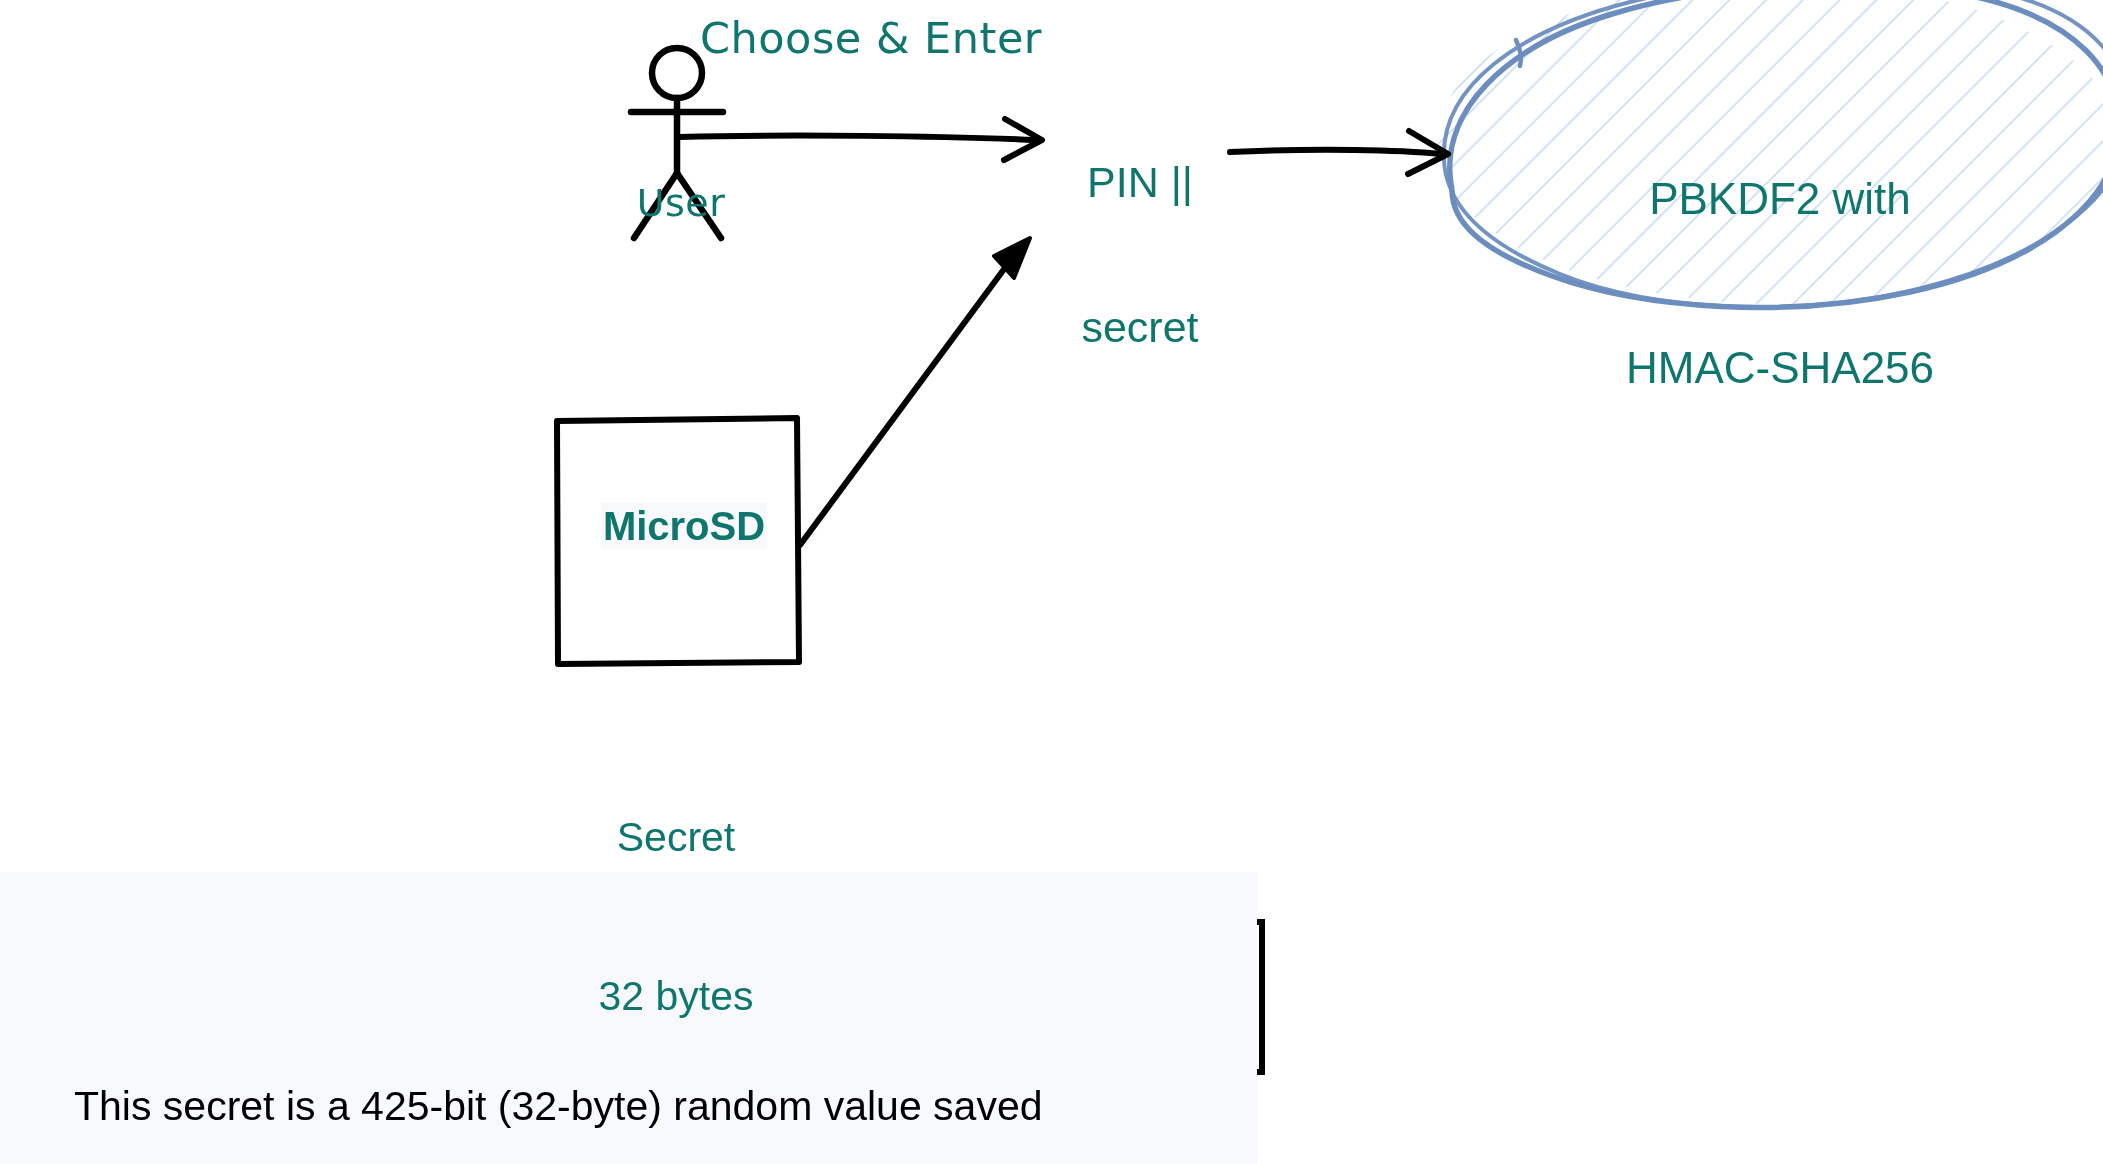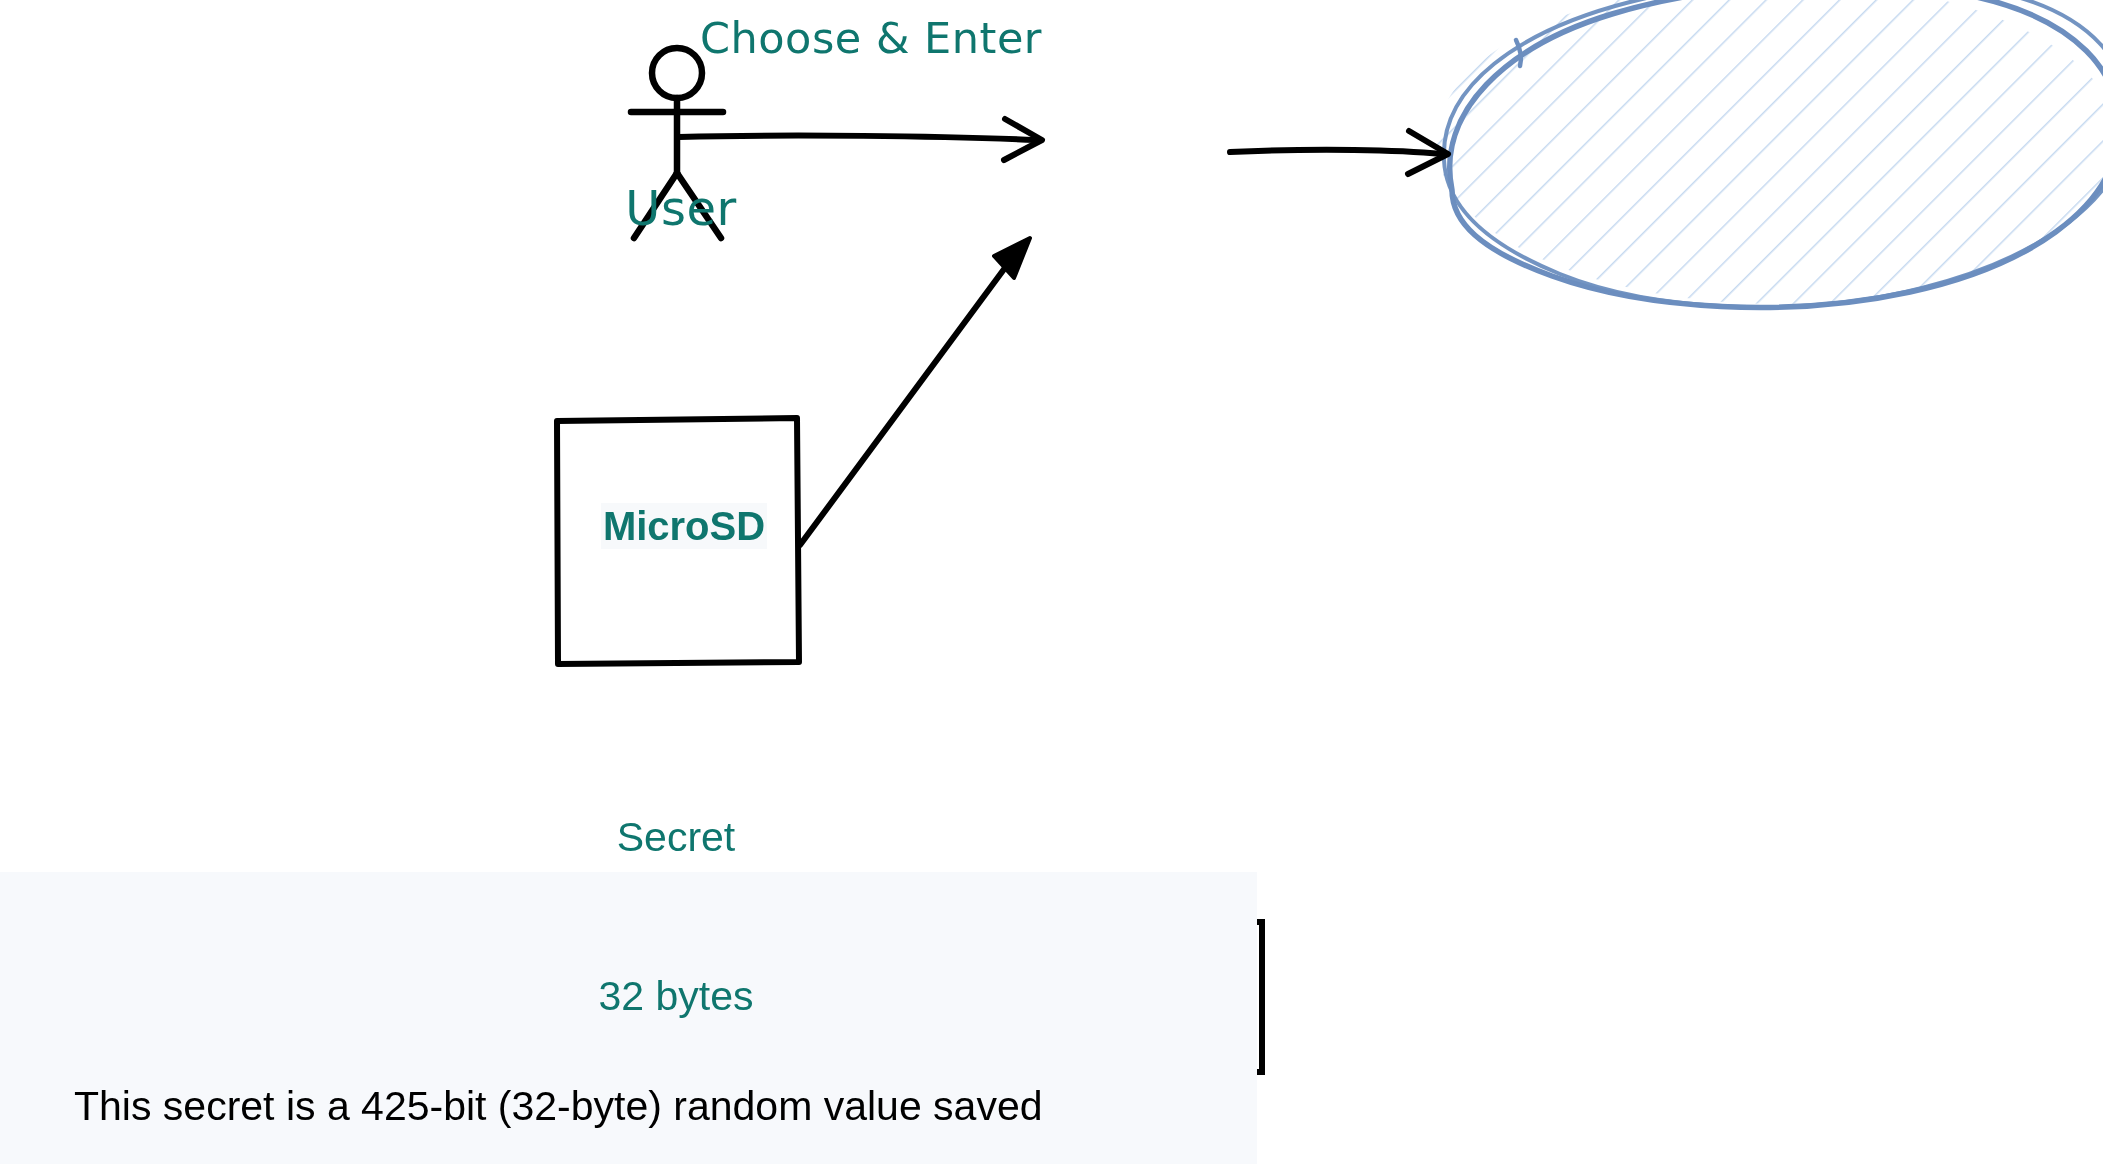--- a/index.html
+++ b/index.html
@@ -43,21 +43,21 @@
   .ctr { text-align: center; }
 
   
   #label-choose-enter {
     left: 700px; top: 14px;
     font-size: 43px;
   }
   #label-user {
     left: 596px; top: 182px;
     width: 170px;
-    font-size: 48px;
+    font-size: 38px;
   }
   #label-pin-secret {
     left: 1040px; top: 62px;
     width: 200px;
     font-size: 43px;
     text-align: center;
   }
   #label-pbkdf2 {
     left: 1490px; top: 58px;
     width: 580px;
@@ -176,21 +176,29 @@
       <line x1="1251" y1="1072" x2="1262" y2="1072"></line>
     </g>
   </svg>
 
   <div id="note-panel"></div>
 
   <div class="lbl hand" id="label-choose-enter">Choose &amp; Enter</div>
 
   <div class="lbl hand ctr" id="label-user">User</div>
 
-
+  <div class="lbl sans" id="label-pin-secret">
+    <div>PIN ||</div>
+    <div>secret</div>
+  </div>
+
+  <div class="lbl sans" id="label-pbkdf2">
+    <div>PBKDF2 with</div>
+    <div>HMAC-SHA256</div>
+  </div>
 
   <div class="lbl sans" id="label-microsd"><span>MicroSD</span></div>
 
   <div class="lbl sans" id="label-secret-caption">
     <div>Secret</div>
     <div>32 bytes</div>
   </div>
 
   <div class="lbl sans" id="note-text">
     <div>This secret is a 425-bit (32-byte) random value saved</div>

